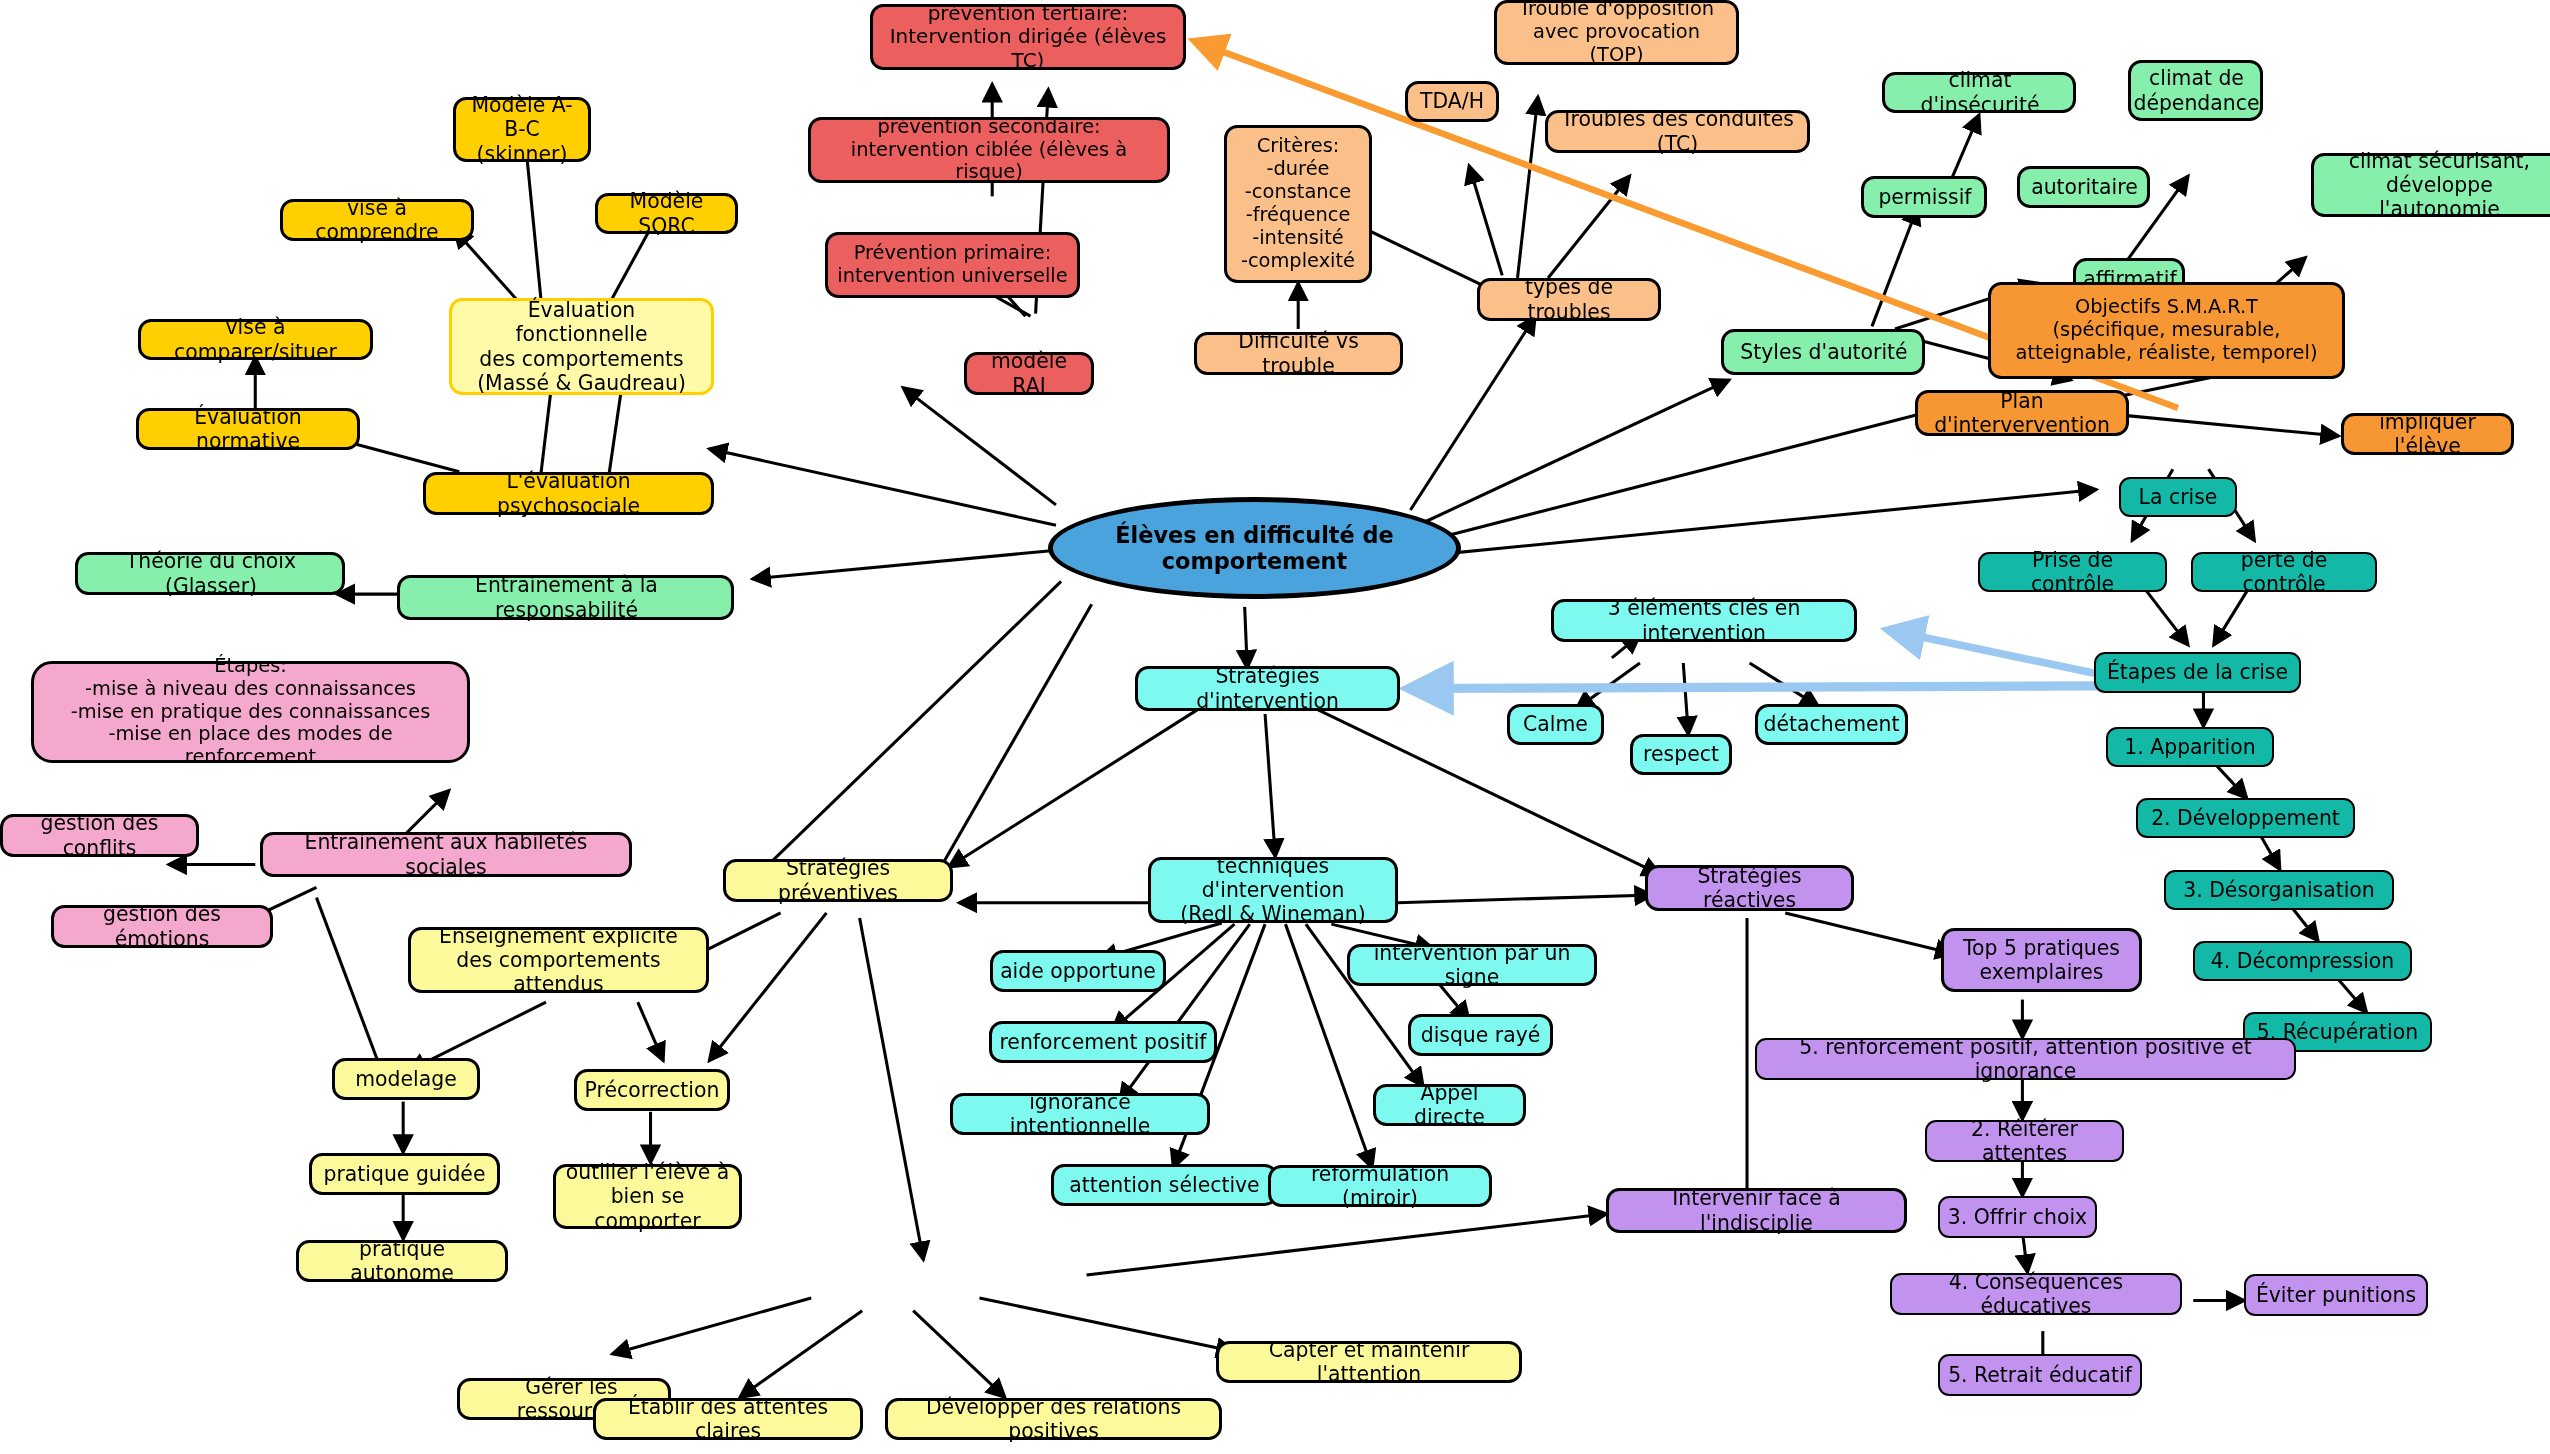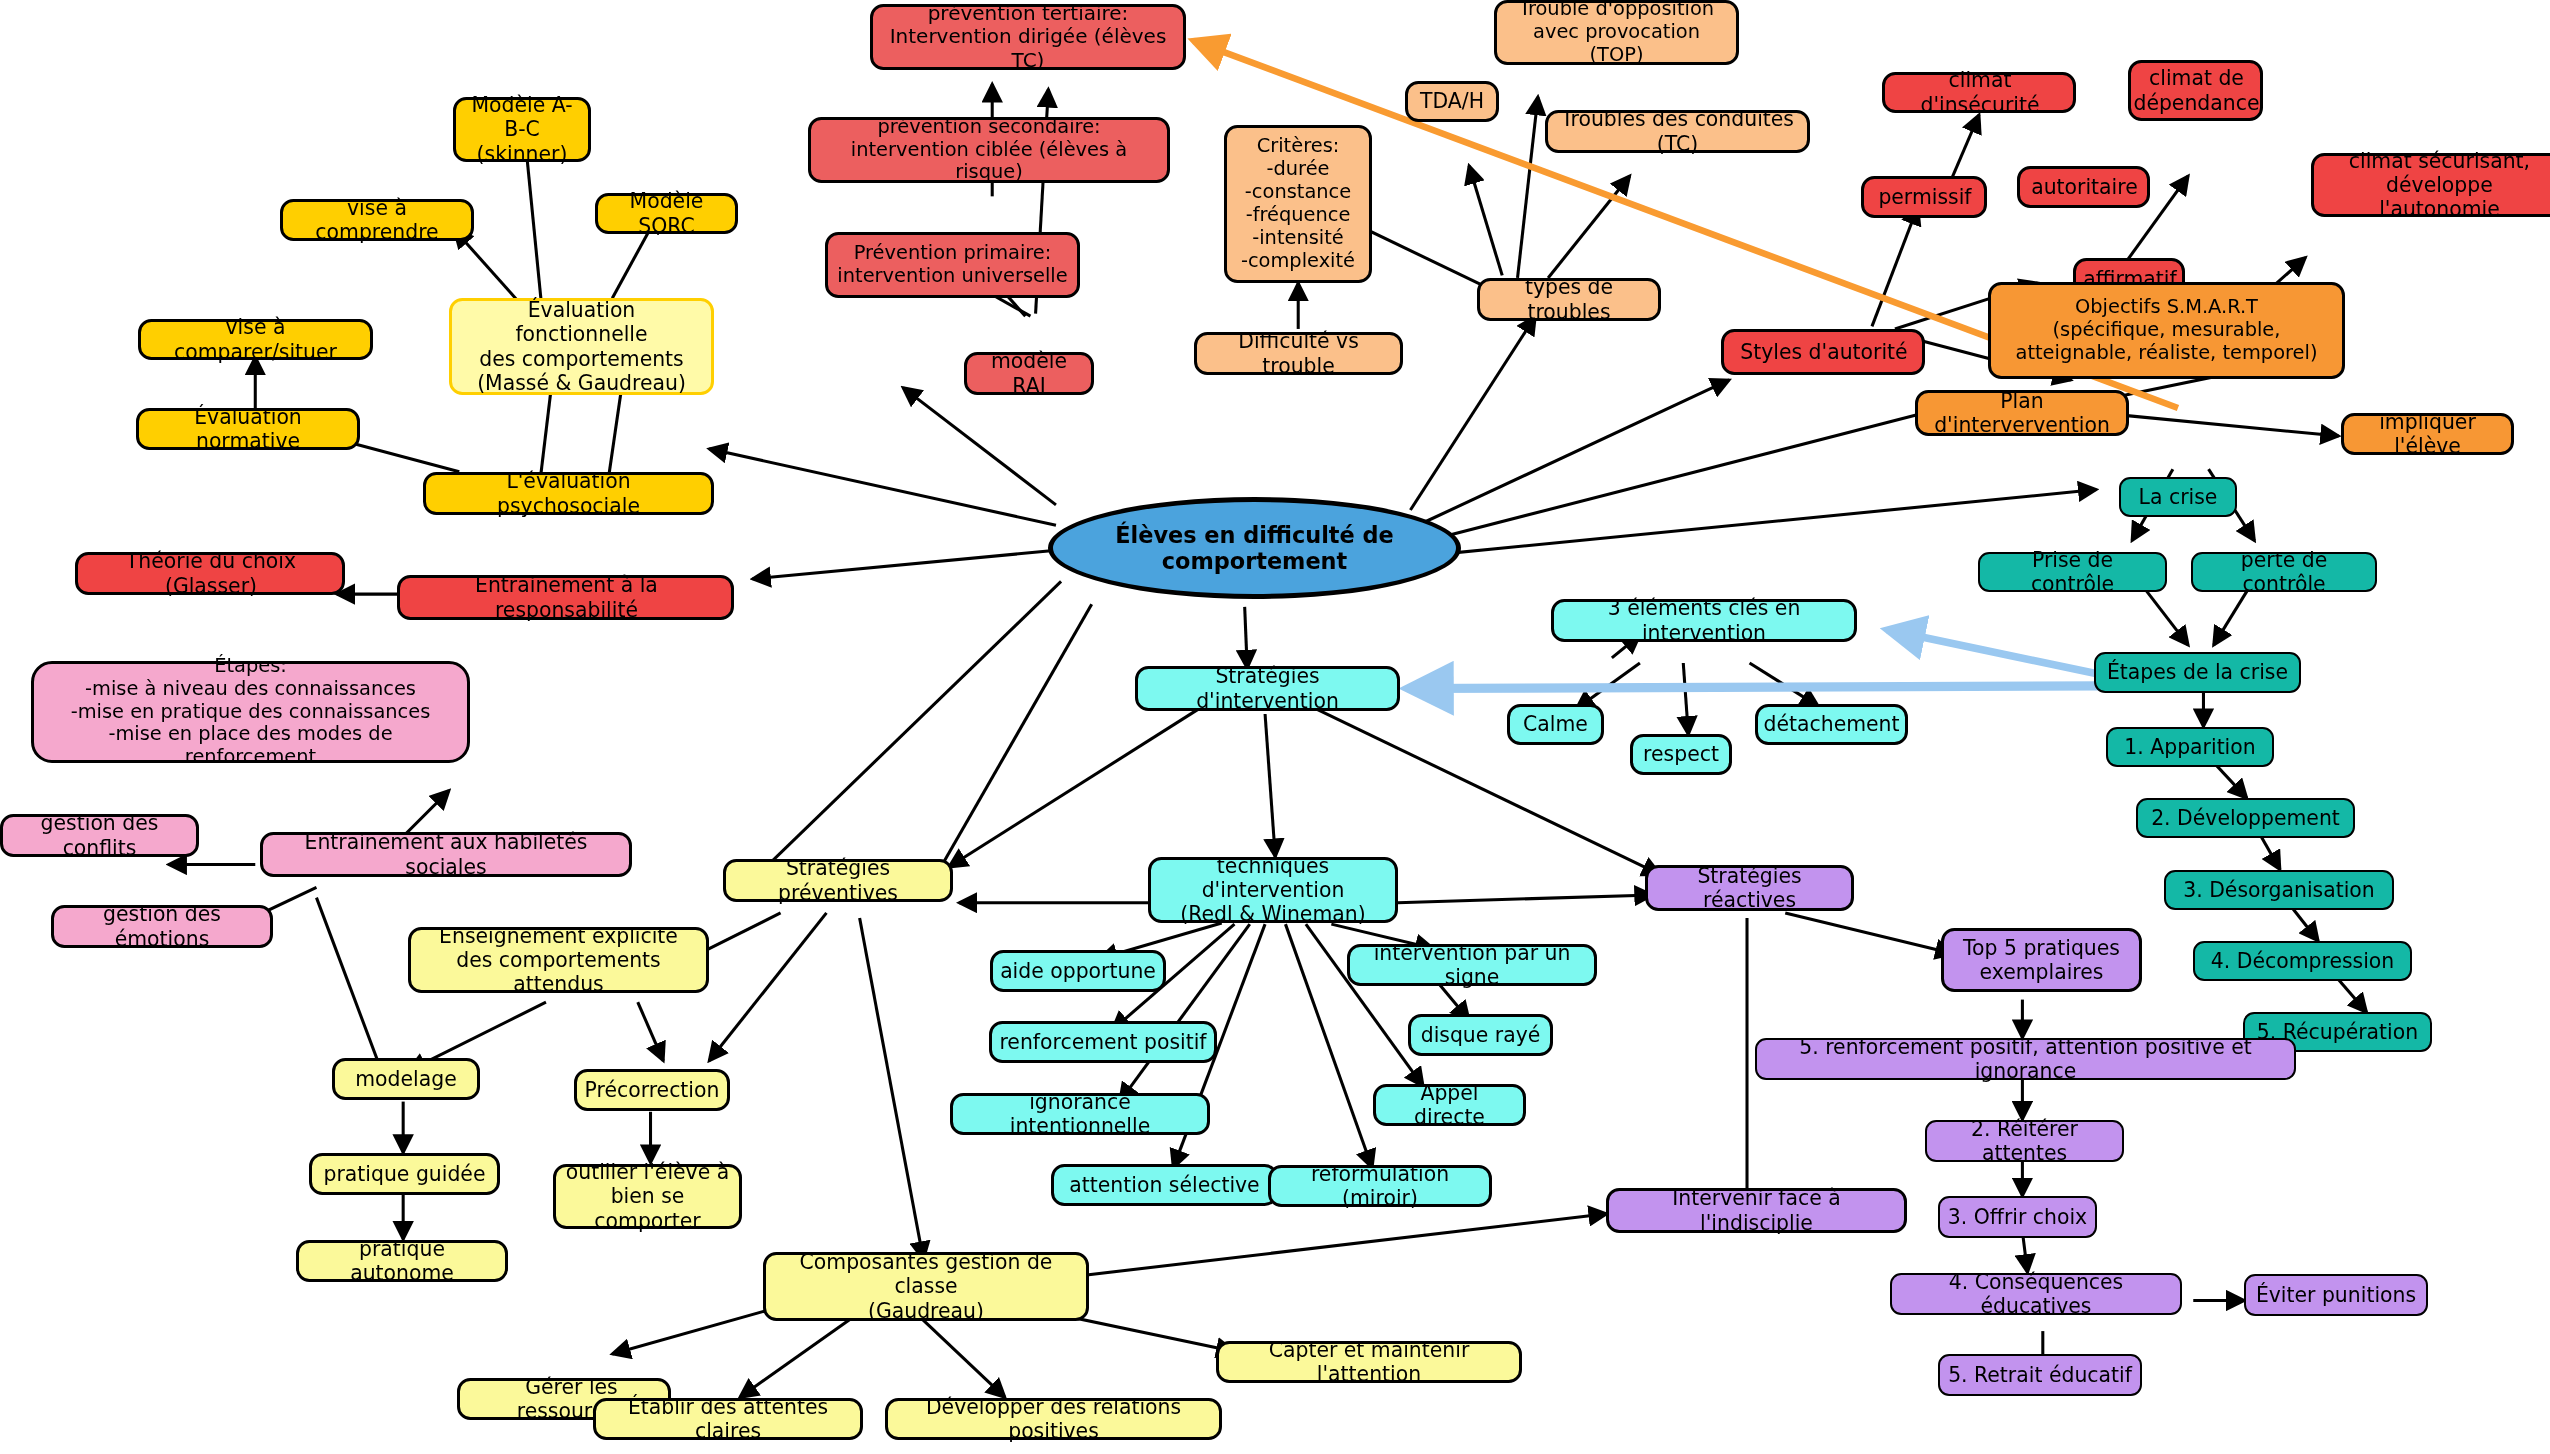--- a/index.html
+++ b/index.html
@@ -31,21 +31,21 @@
     font-weight:bold;
     font-size:22.4px;
     z-index:6;
     box-sizing:border-box;
   }
   .c-yellow{background:#FFCF00;}
   .c-lightyellow{background:#FFFAA8;border-color:#FFCF00;}
   .c-palyellow{background:#FBF99A;}
   .c-red{background:#EC5F5F;}
   .c-peach{background:#FBC08A;}
-  .c-green{background:#ef4444;padding-left:9px;}
+  .c-green{background:#86efac;padding-left:9px;}
   .c-orange{background:#F79734;}
   .c-blue{background:#14b8a6;}
   .c-cyan{background:#7DF9F0;}
   .c-pink{background:#F5A8CD;}
   .c-purple{background:#C293EE;}
   .c-centre{background:#4BA3DD;}
 </style>
 </head>
 <body>
 
@@ -278,21 +278,19 @@
 <div class="node c-purple" style="left:1941px;top:928px;width:201px;height:64px;"><span>Top 5 pratiques
 exemplaires</span></div>
 <div class="node c-purple thin" style="left:1755px;top:1038px;width:541px;height:42px;"><span>5. renforcement positif, attention positive et ignorance</span></div>
 <div class="node c-purple thin" style="left:1925px;top:1120px;width:199px;height:42px;"><span>2. Réitérer attentes</span></div>
 <div class="node c-purple thin" style="left:1938px;top:1196px;width:159px;height:42px;"><span>3. Offrir choix</span></div>
 <div class="node c-purple thin" style="left:1890px;top:1273px;width:292px;height:42px;"><span>4. Conséquences éducatives</span></div>
 <div class="node c-purple thin" style="left:1938px;top:1354px;width:204px;height:42px;"><span>5. Retrait éducatif</span></div>
 <div class="node c-purple thin" style="left:2244px;top:1274px;width:184px;height:42px;"><span>Éviter punitions</span></div>
 <div class="node c-purple" style="left:1606px;top:1188px;width:301px;height:45px;"><span>Intervenir face à l'indisciplie</span></div>
 
-<div class="node c-palyellow" style="left:763px;top:1252px;width:326px;height:69px;"><span>Composantes gestion de classe
-(Gaudreau)</span></div>
 <div class="node c-palyellow" style="left:457px;top:1378px;width:214px;height:42px;padding-left:22px;"><span>Gérer les ressources</span></div>
 <div class="node c-palyellow" style="left:593px;top:1398px;width:270px;height:42px;"><span>Établir des attentes claires</span></div>
 <div class="node c-palyellow" style="left:885px;top:1398px;width:337px;height:42px;"><span>Développer des relations positives</span></div>
 <div class="node c-palyellow" style="left:1216px;top:1341px;width:306px;height:42px;"><span>Capter et maintenir l'attention</span></div>
 
 </div>
 
 
 </body></html>

